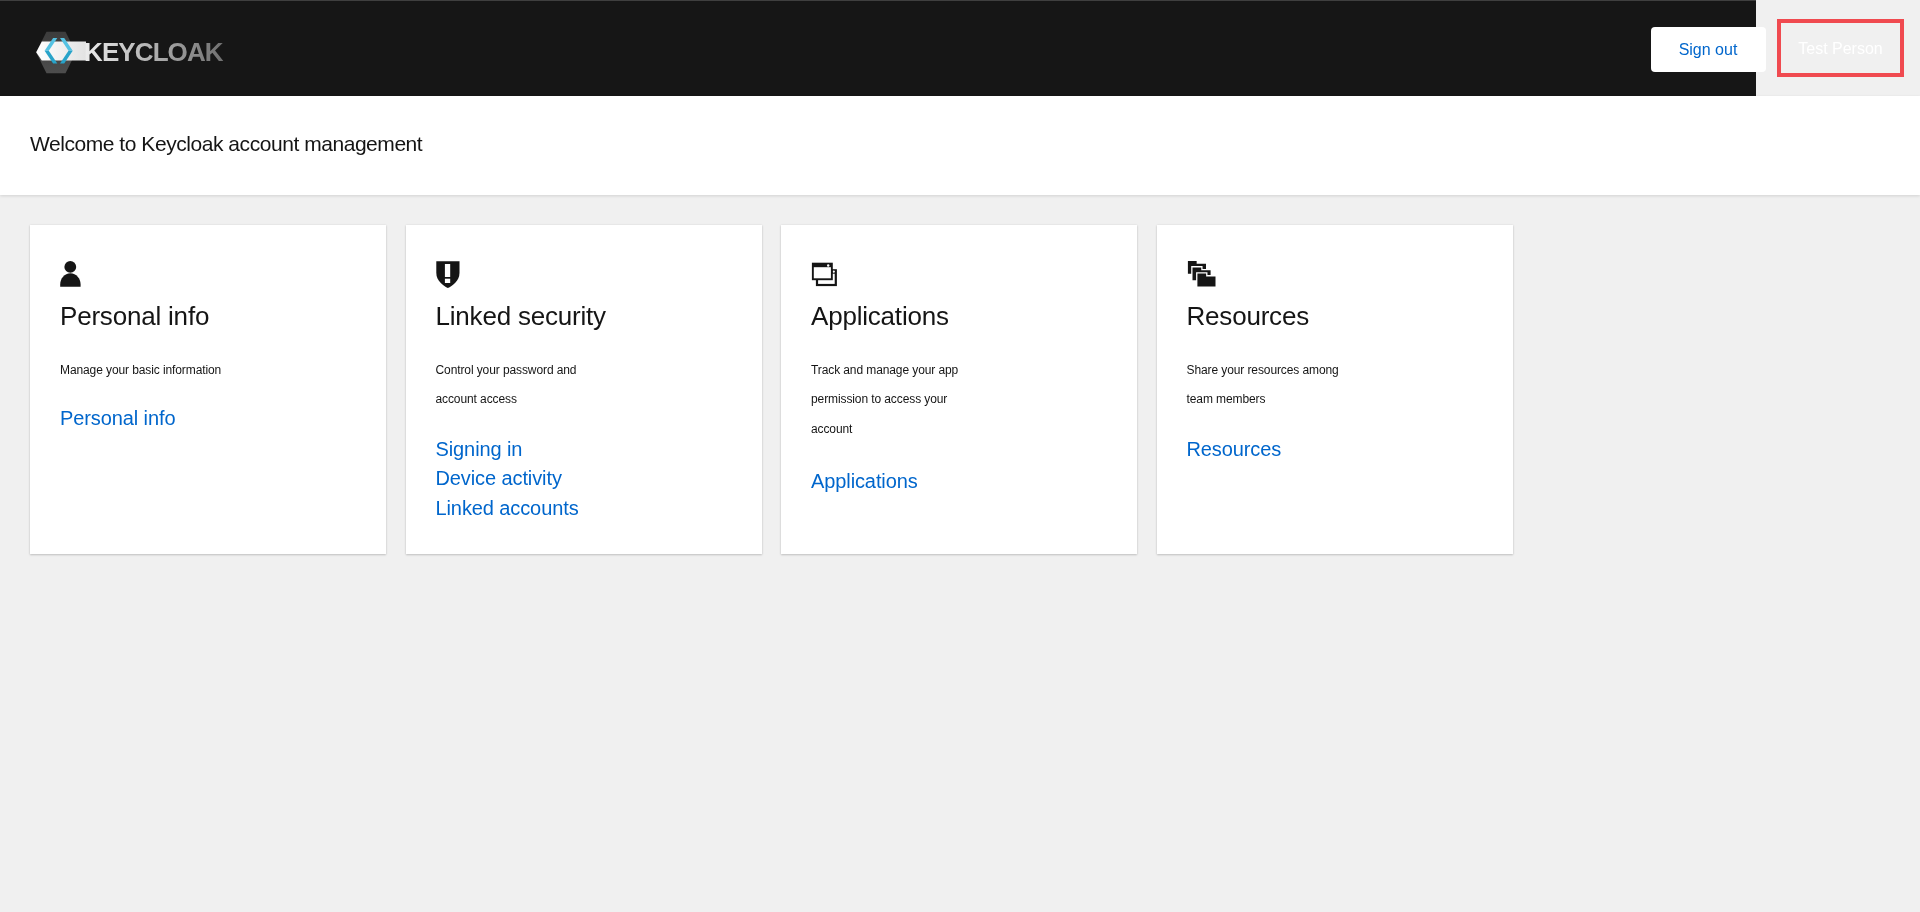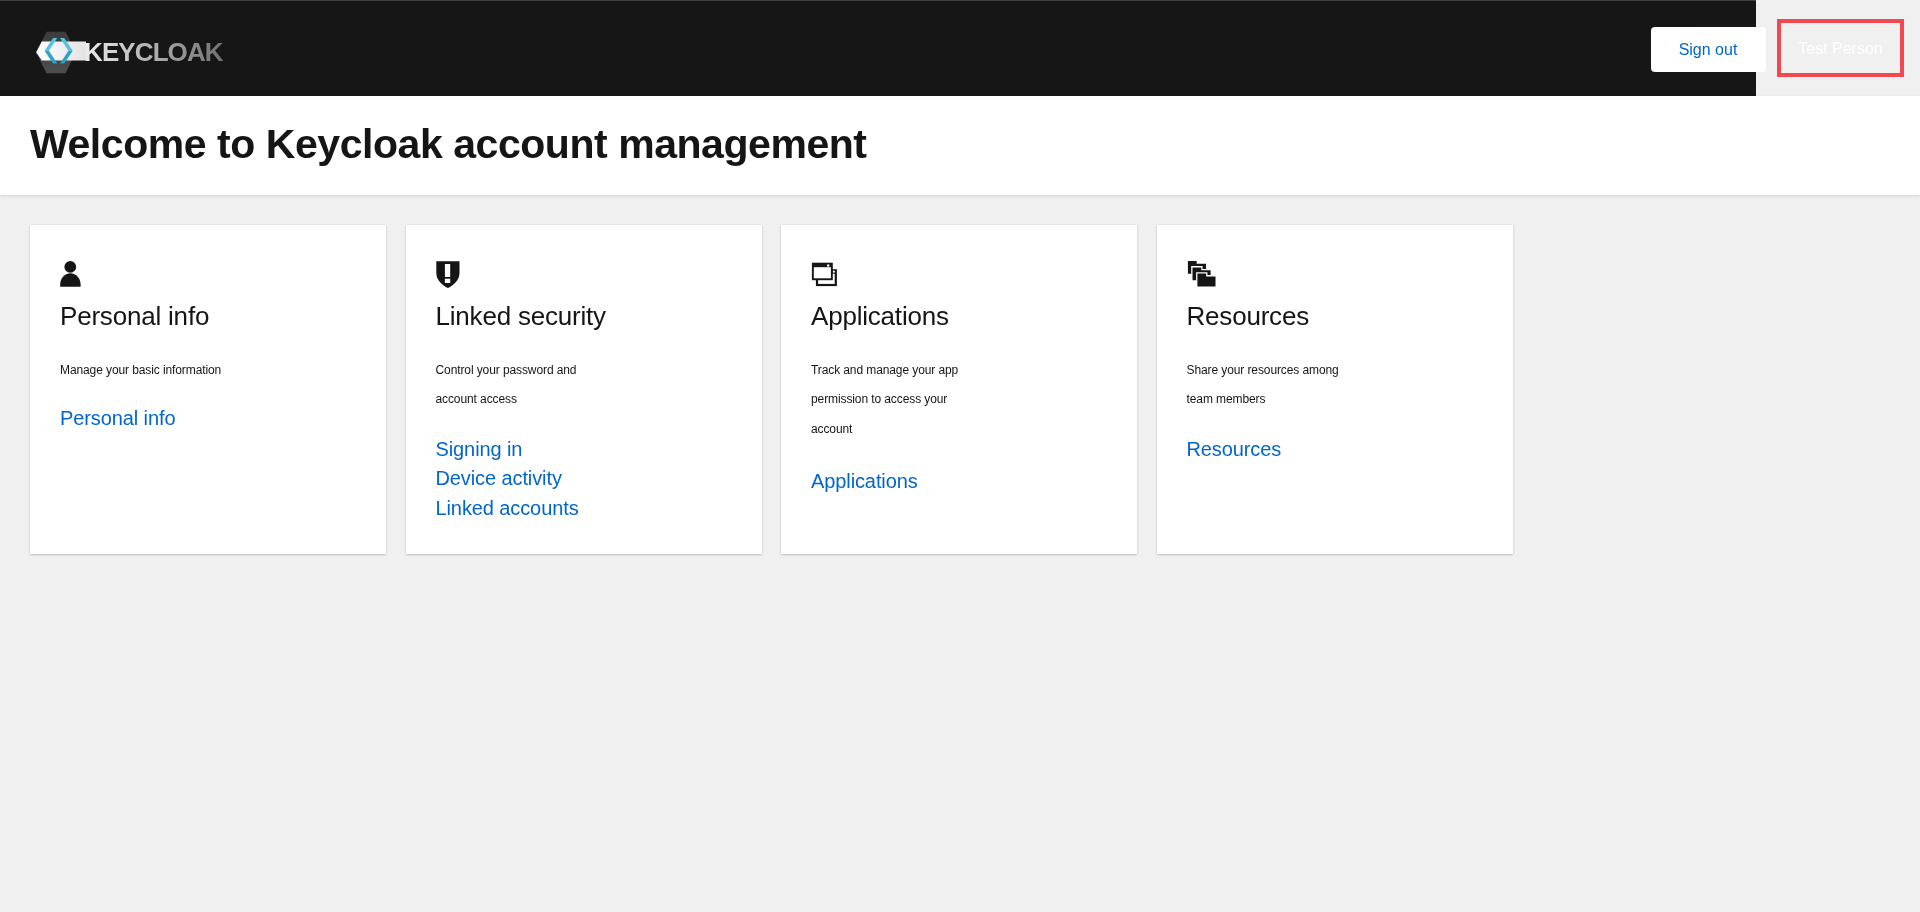--- a/index.html
+++ b/index.html
@@ -1,20 +1,20 @@
 <!DOCTYPE html>
 <html><head>
 <meta charset="utf-8">
 <style>
 * { margin:0; padding:0; box-sizing:border-box; }
 html,body { width:1920px; height:912px; background:#f0f0f0; font-family:"Liberation Sans",sans-serif; overflow:hidden; }
 #page { position:relative; width:1920px; height:912px; }
 #header { position:absolute; left:0; top:0; width:1756px; height:96px; background:#161616; border-top:1px solid #3f3f3f; }
 #welcome { position:absolute; left:0; top:96px; width:1920px; height:99px; background:#ffffff; box-shadow:0 1px 3px rgba(0,0,0,0.13); }
-#welcome h1 { position:absolute; left:30px; top:30px; font-size:41px; letter-spacing:-0.45px; font-weight:700; color:#151515; line-height:36px; }
+#welcome h1 { position:absolute; left:30px; top:30px; font-size:21px; letter-spacing:-0.45px; font-weight:400; color:#151515; line-height:36px; }
 .card { position:absolute; top:224.5px; width:356px; height:329.5px; background:#ffffff; box-shadow:0 1px 2px rgba(3,3,3,0.18), 0 0 2px rgba(3,3,3,0.08); }
 .card .icon { position:absolute; left:30px; top:36px; }
 .card h2 { position:absolute; left:30px; top:76px; font-size:26px; font-weight:400; color:#151515; line-height:30px; letter-spacing:-0.2px; }
 .card .body { position:absolute; left:30px; top:131px; font-size:12px; color:#151515; line-height:29.5px; letter-spacing:-0.1px; }
 .card .links { position:absolute; left:30px; font-size:20px; line-height:29.5px; letter-spacing:-0.1px; }
 .card .links a { color:#0066cc; text-decoration:none; display:block; }
 #signout { position:absolute; left:1650.5px; top:26px; width:115px; height:45px; background:#ffffff; border-radius:4px; color:#0066cc; font-size:16px; text-align:center; line-height:45px; }
 #person { position:absolute; left:1777px; top:17.5px; width:127px; height:58px; border:4px solid #f04a50; color:#ffffff; font-size:16px; text-align:center; line-height:52px; }
 #logo { position:absolute; left:36px; top:30px; }
 </style>

